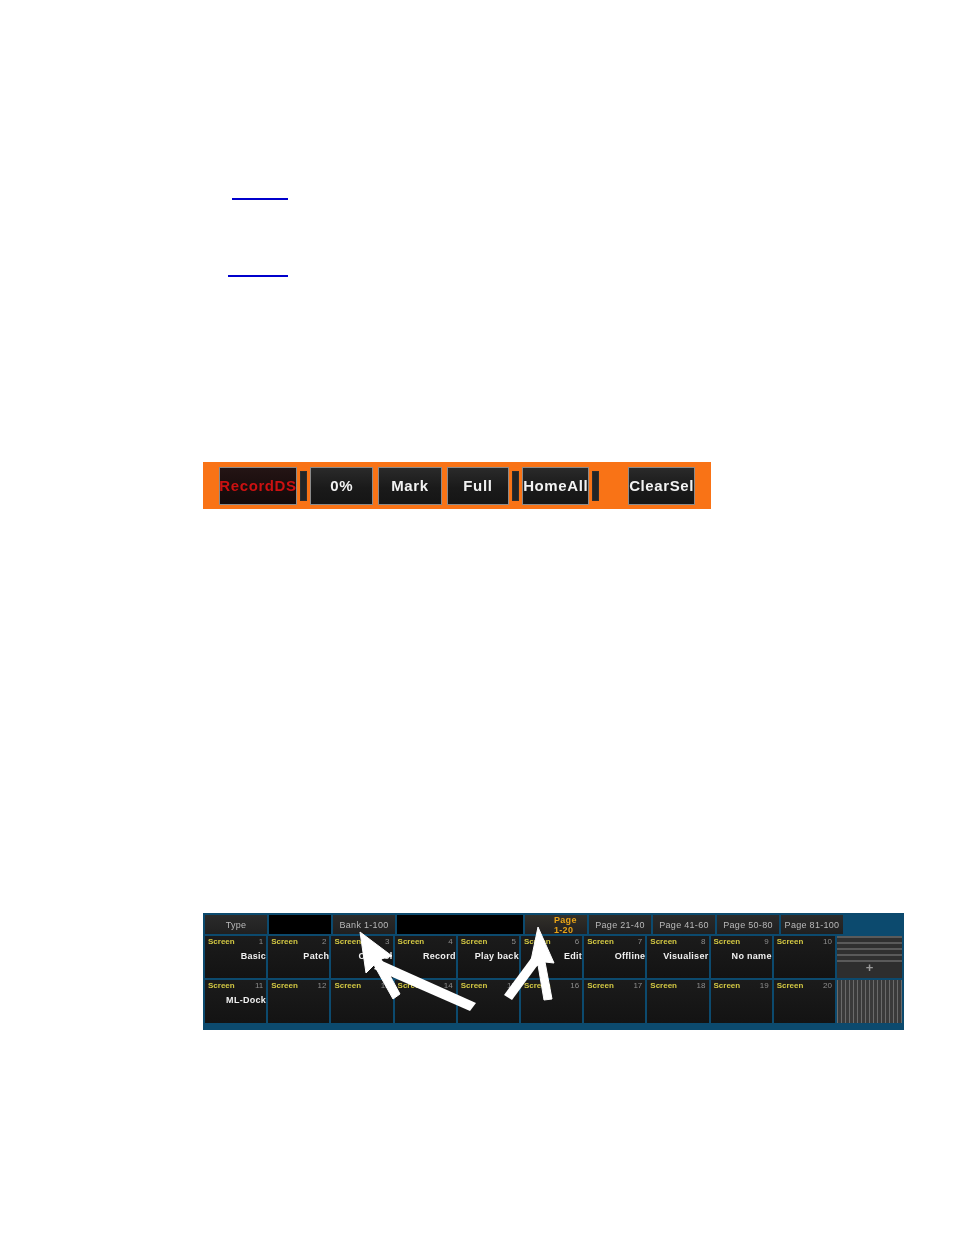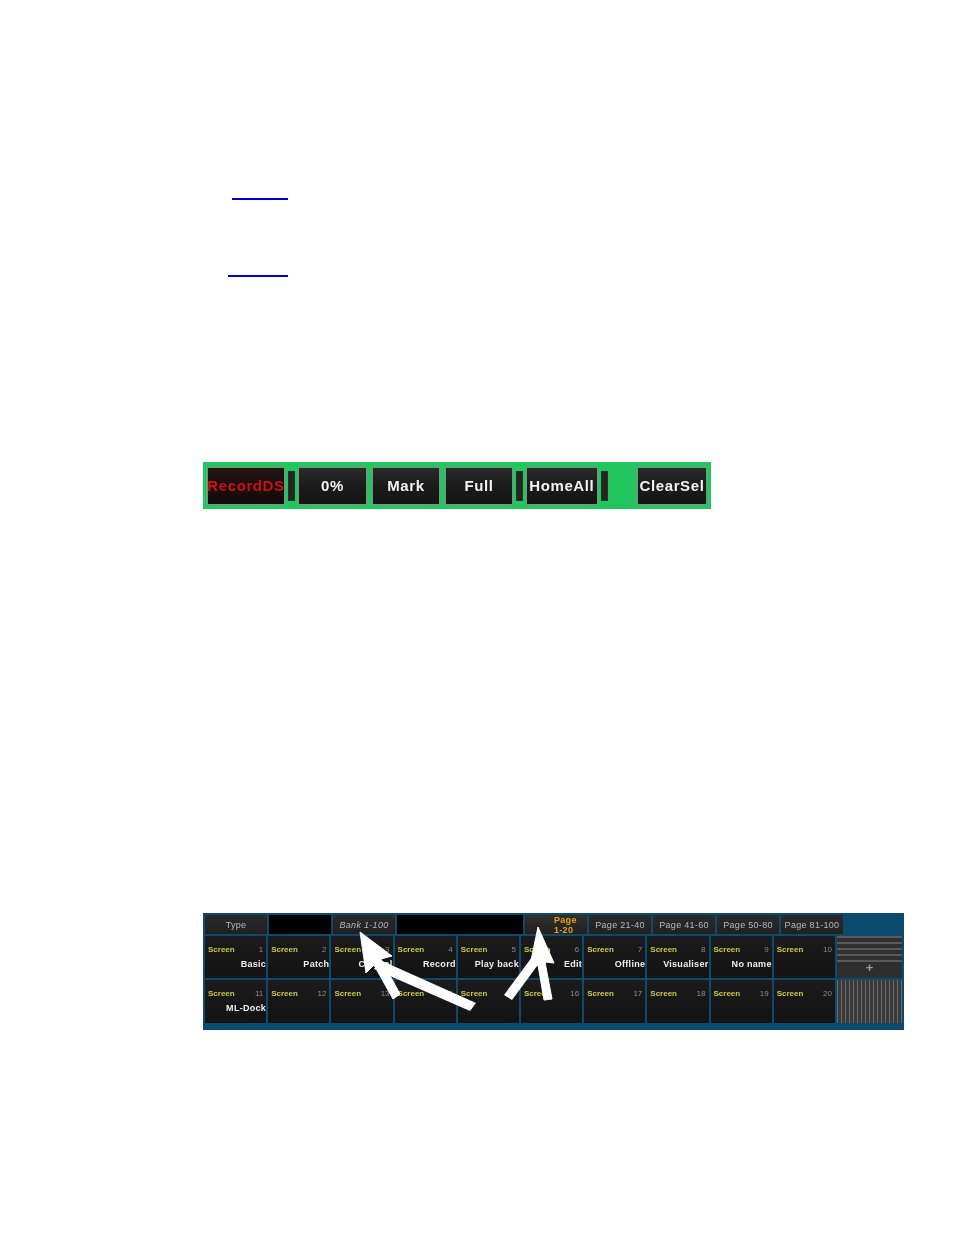--- a/index.html
+++ b/index.html
@@ -24,24 +24,24 @@
   #link-rule-1 { left: 232px; top: 198px; width: 56px; }
   #link-rule-2 { left: 228px; top: 275px; width: 60px; }
 
   
   #toolbar {
     position: absolute;
     left: 203px;
     top: 462px;
     width: 508px;
     height: 47px;
-    background: #22c55e;
+    background: #f97316;
     display: flex;
     align-items: center;
-    padding: 0 4px;
+    padding: 0 16px;
     box-sizing: border-box;
     text-align: center;
   }
   .tb-btn {
     height: 38px;
     background: #1c1c1c;
     border: 1px solid #8a8a8a;
     box-sizing: border-box;
     display: flex;
     align-items: center;
@@ -106,21 +106,21 @@
     background: #000000;
   }
   .hdr-cell.active {
     color: #e8a317;
     font-weight: bold;
     background-image: linear-gradient(to bottom, #32302a 0%, #222020 100%);
     padding-left: 29px;
   }
   .hdr-type   { width: 62px; }
   .hdr-spacer1{ width: 62px; }
-  .hdr-bank   { width: 62px; font-style: italic; }
+  .hdr-bank   { width: 62px; }
   .hdr-spacer2{ width: 126px; }
   .hdr-page   { width: 62px; }
 
   
   .cell-row {
     display: flex;
     padding: 0 2px;
     box-sizing: border-box;
     height: 44px;
   }
@@ -131,21 +131,21 @@
     margin-bottom: 2px;
     background: #171717;
     position: relative;
     box-sizing: border-box;
     background-image: linear-gradient(to bottom, #1b1b1b 0%, #131313 100%);
   }
   .sc-top {
     display: flex;
     justify-content: space-between;
     align-items: flex-end;
-    padding: 9px 3px 0 3px;
+    padding: 1px 3px 0 3px;
     font-size: 8px;
     line-height: 10px;
   }
   .sc-label {
     color: #d3c843;
     font-weight: bold;
   }
   .sc-num {
     color: #8d8d8d;
   }

